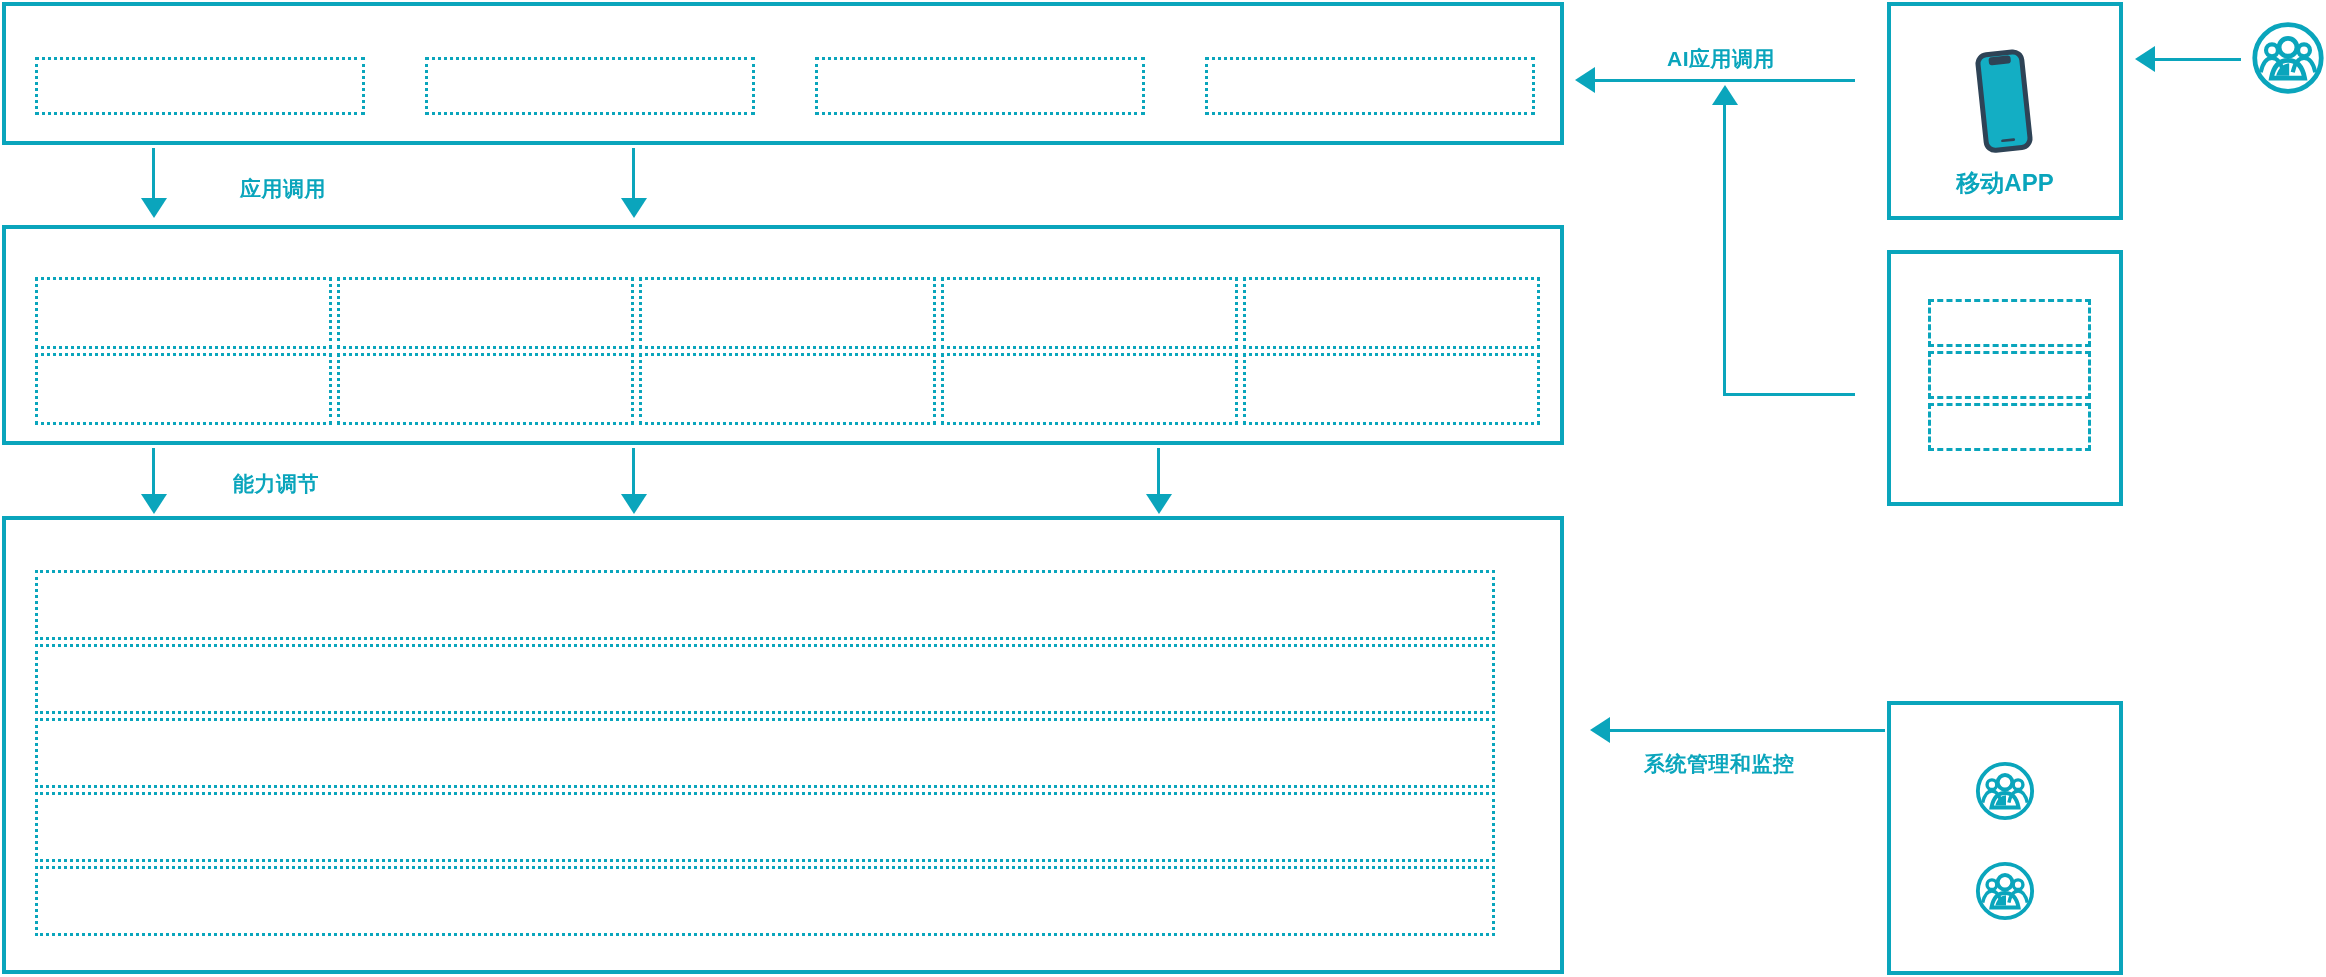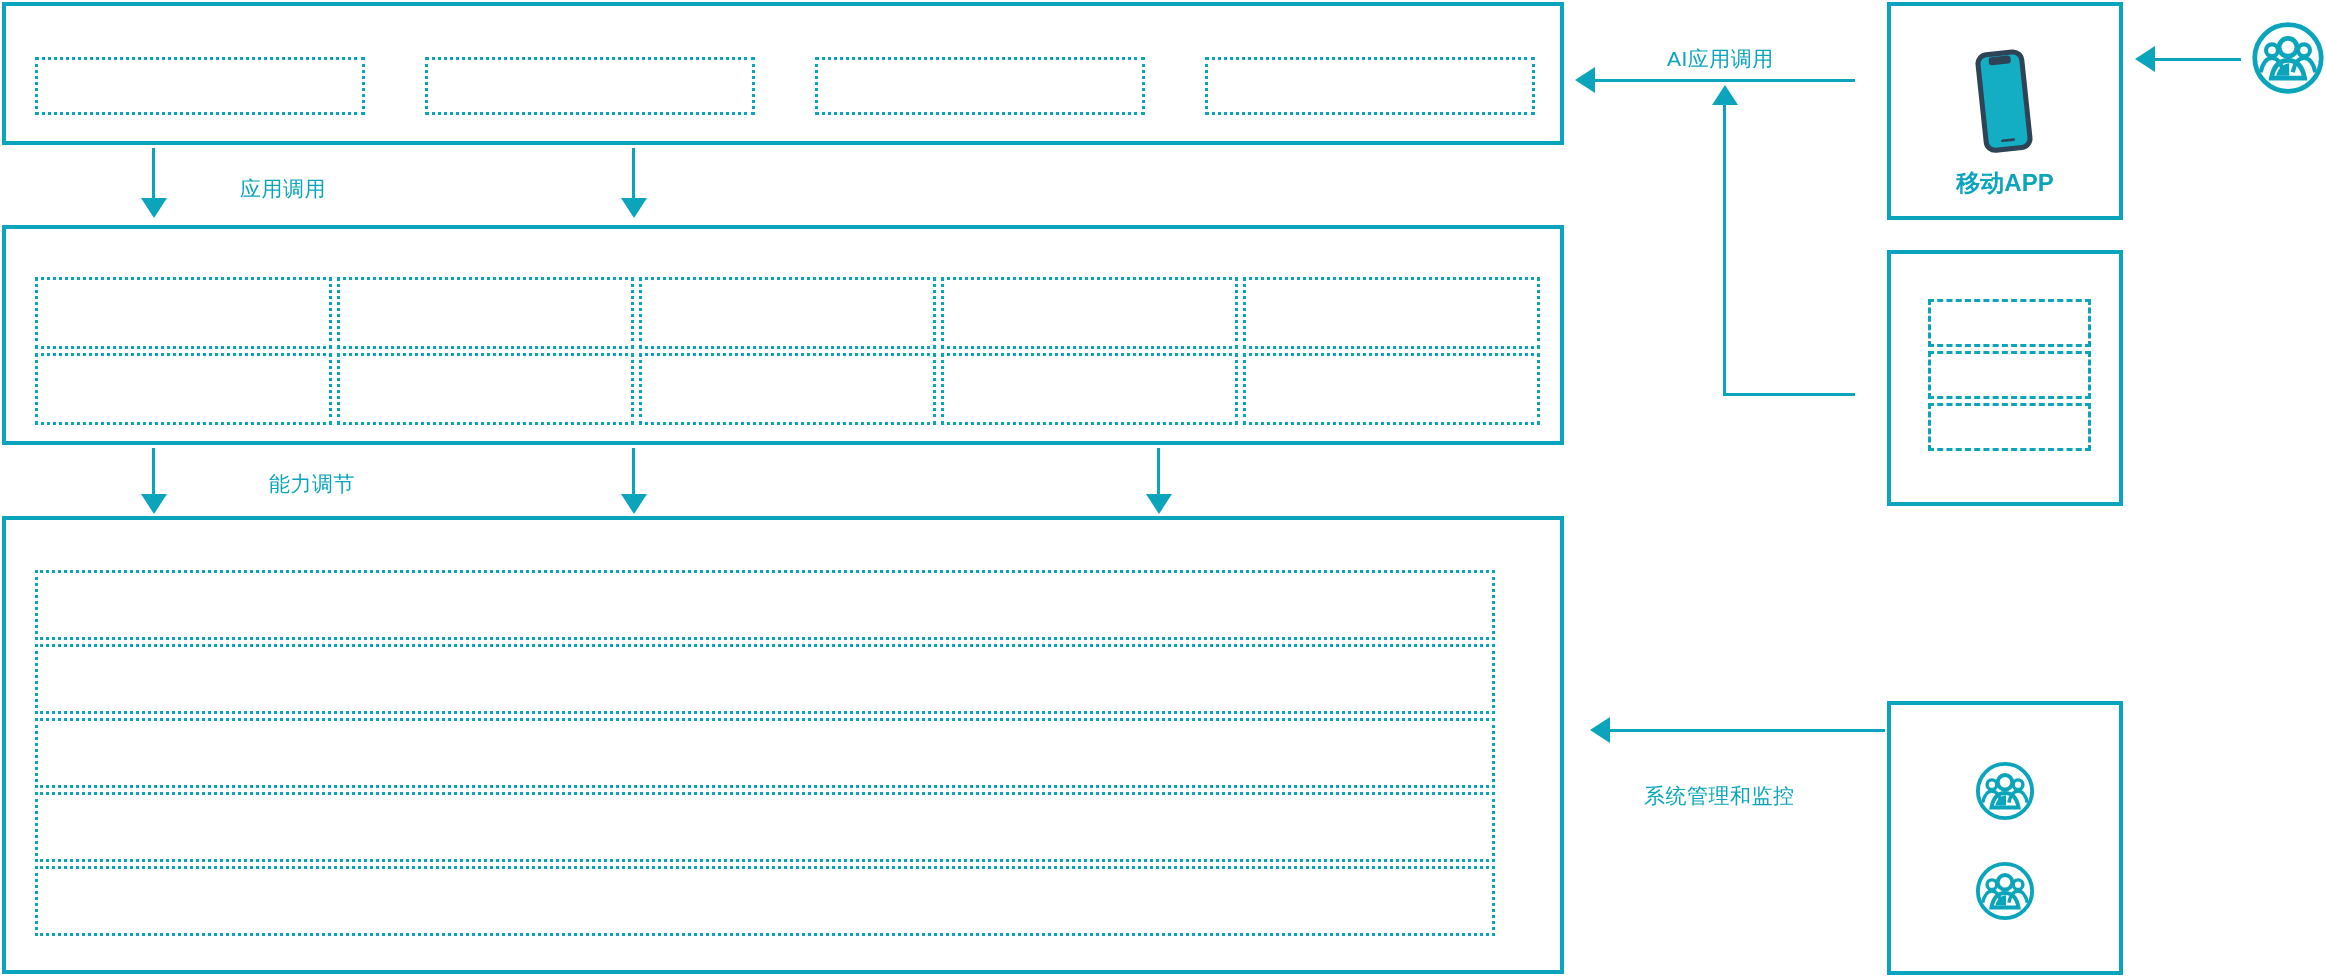--- a/index.html
+++ b/index.html
@@ -33,21 +33,21 @@
   .dot-box {
     position: absolute;
     box-sizing: border-box;
     border: 3px dotted #0AA5BC;
     background: transparent;
   }
   .label {
     position: absolute;
     color: #0AA5BC;
     font-size: 21px;
-    font-weight: normal;
+    font-weight: bold;
     white-space: nowrap;
     letter-spacing: 0.5px;
     line-height: 1;
   }
   .box-caption {
     position: absolute;
     width: 100%;
     text-align: center;
     color: #0AA5BC;
     font-size: 24px;
@@ -156,21 +156,21 @@
 
   <div class="vline" style="left:152px; top:448px; height:48px;"></div>
   <div class="arrow-down" style="left:141px; top:494px;"></div>
 
   <div class="vline" style="left:632px; top:448px; height:48px;"></div>
   <div class="arrow-down" style="left:621px; top:494px;"></div>
 
   <div class="vline" style="left:1157px; top:448px; height:48px;"></div>
   <div class="arrow-down" style="left:1146px; top:494px;"></div>
 
-  <div class="label" style="left:233px; top:473px;margin-left:36px;">能力调节</div>
+  <div class="label" style="left:233px; top:473px;">能力调节</div>
 
   <div class="solid-box" style="left:2px; top:516px; width:1562px; height:458px;"></div>
 
   <div class="dot-box" style="left:35px; top:570px; width:1460px; height:70px;">
     <span></span>
   </div>
   <div class="dot-box" style="left:35px; top:644px; width:1460px; height:70px;">
     <span></span>
   </div>
   <div class="dot-box" style="left:35px; top:718px; width:1460px; height:70px;">
@@ -228,21 +228,21 @@
     <div class="dash-box" style="left:37px; top:97px; width:163px; height:48px;">
       <span></span>
     </div>
     <div class="dash-box" style="left:37px; top:149px; width:163px; height:48px;">
       <span></span>
     </div>
   </div>
 
   <div class="hline" style="left:1610px; top:729px; width:275px;"></div>
   <div class="arrow-left" style="left:1590px; top:717px;"></div>
-  <div class="label" style="left:1644px; top:785px;">系统管理和监控</div>
+  <div class="label" style="left:1644px; top:753px;">系统管理和监控</div>
 
   <div class="solid-box" style="left:1887px; top:701px; width:236px; height:274px;">
     <div style="position:absolute; left:50%; top:55px; transform:translateX(-50%); width:62px; height:62px;">
       <svg width="62" height="62" viewBox="0 0 64 64" class="icon-svg">
         <circle cx="32" cy="32" r="28" fill="none" stroke="#0AA5BC" stroke-width="4"></circle>
         <circle cx="32" cy="23" r="7.5" fill="none" stroke="#0AA5BC" stroke-width="4"></circle>
         <circle cx="18.5" cy="25.5" r="5" fill="none" stroke="#0AA5BC" stroke-width="3.5"></circle>
         <circle cx="45.5" cy="25.5" r="5" fill="none" stroke="#0AA5BC" stroke-width="3.5"></circle>
         <path d="M9 44 C11 35 15 32 18.5 32 C22 32 26 35 28 44" fill="none" stroke="#0AA5BC" stroke-width="3.5"></path>
         <path d="M36 44 C38 35 42 32 45.5 32 C49 32 53 35 55 44" fill="none" stroke="#0AA5BC" stroke-width="3.5"></path>

